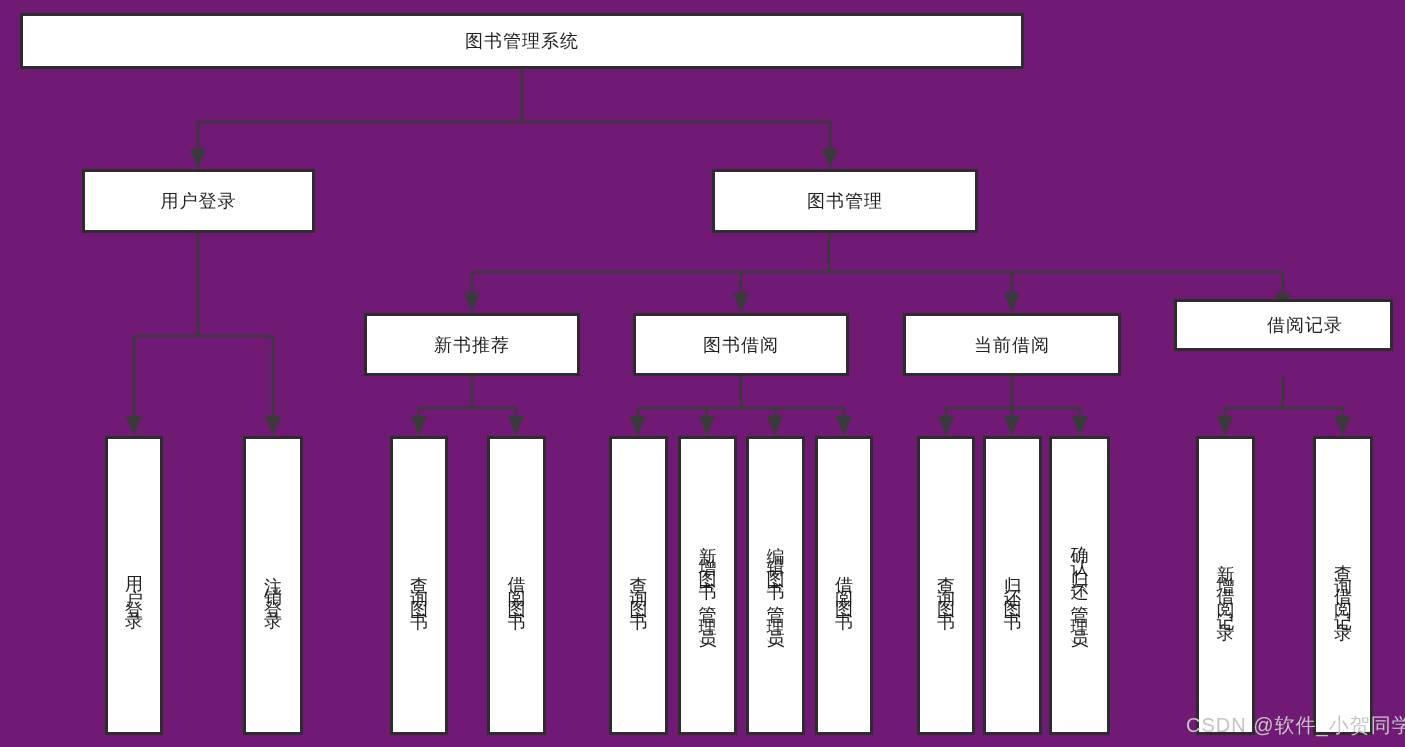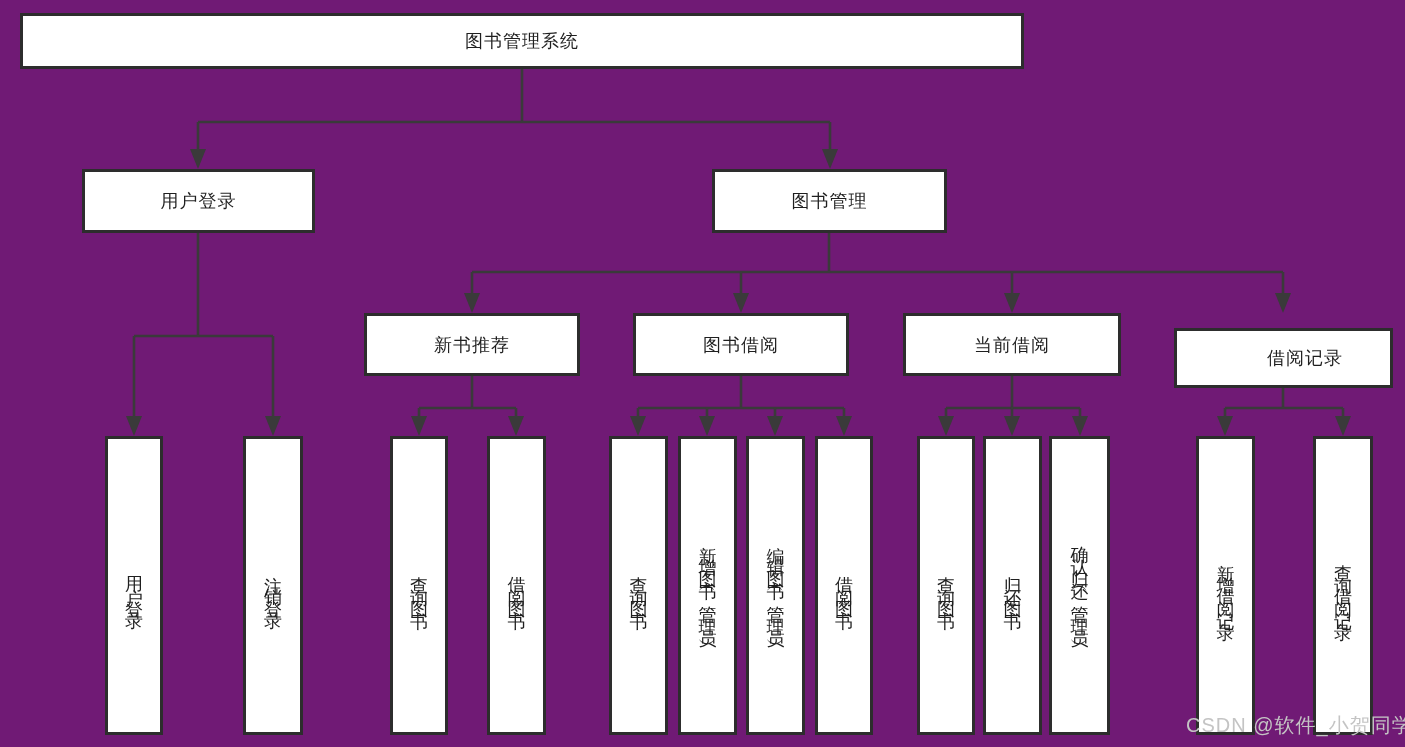--- a/index.html
+++ b/index.html
@@ -26,26 +26,26 @@
     writing-mode:vertical-rl;
     text-orientation:mixed;
     letter-spacing:12px;
     line-height:1;
     white-space:nowrap;
   }
   
   #n-root{left:20px;top:13px;width:1004px;height:56px;}
   
   #n-user-login{left:82px;top:169px;width:233px;height:64px;}
-  #n-book-mgmt{left:712px;top:169px;width:235px;height:64px;}
+  #n-book-mgmt{left:712px;top:169px;width:266px;height:64px;}
   
   #n-new-rec{left:364px;top:313px;width:216px;height:63px;justify-content:center;}
   #n-borrow{left:633px;top:313px;width:216px;height:63px;}
   #n-current{left:903px;top:313px;width:218px;height:63px;}
-  #n-records{left:1174px;top:328px;width:219px;height:60px;padding-left:43px;}
+  #n-records{left:1174px;top:299px;width:219px;height:52px;padding-left:43px;}
   
   .leaf{top:436px;height:299px;}
   #l-1{left:105px;width:58px;}
   #l-2{left:243px;width:60px;}
   #l-3{left:390px;width:58px;}
   #l-4{left:487px;width:59px;}
   #l-5{left:609px;width:59px;}
   #l-6{left:678px;width:59px;}
   #l-7{left:746px;width:59px;}
   #l-8{left:815px;width:58px;}

